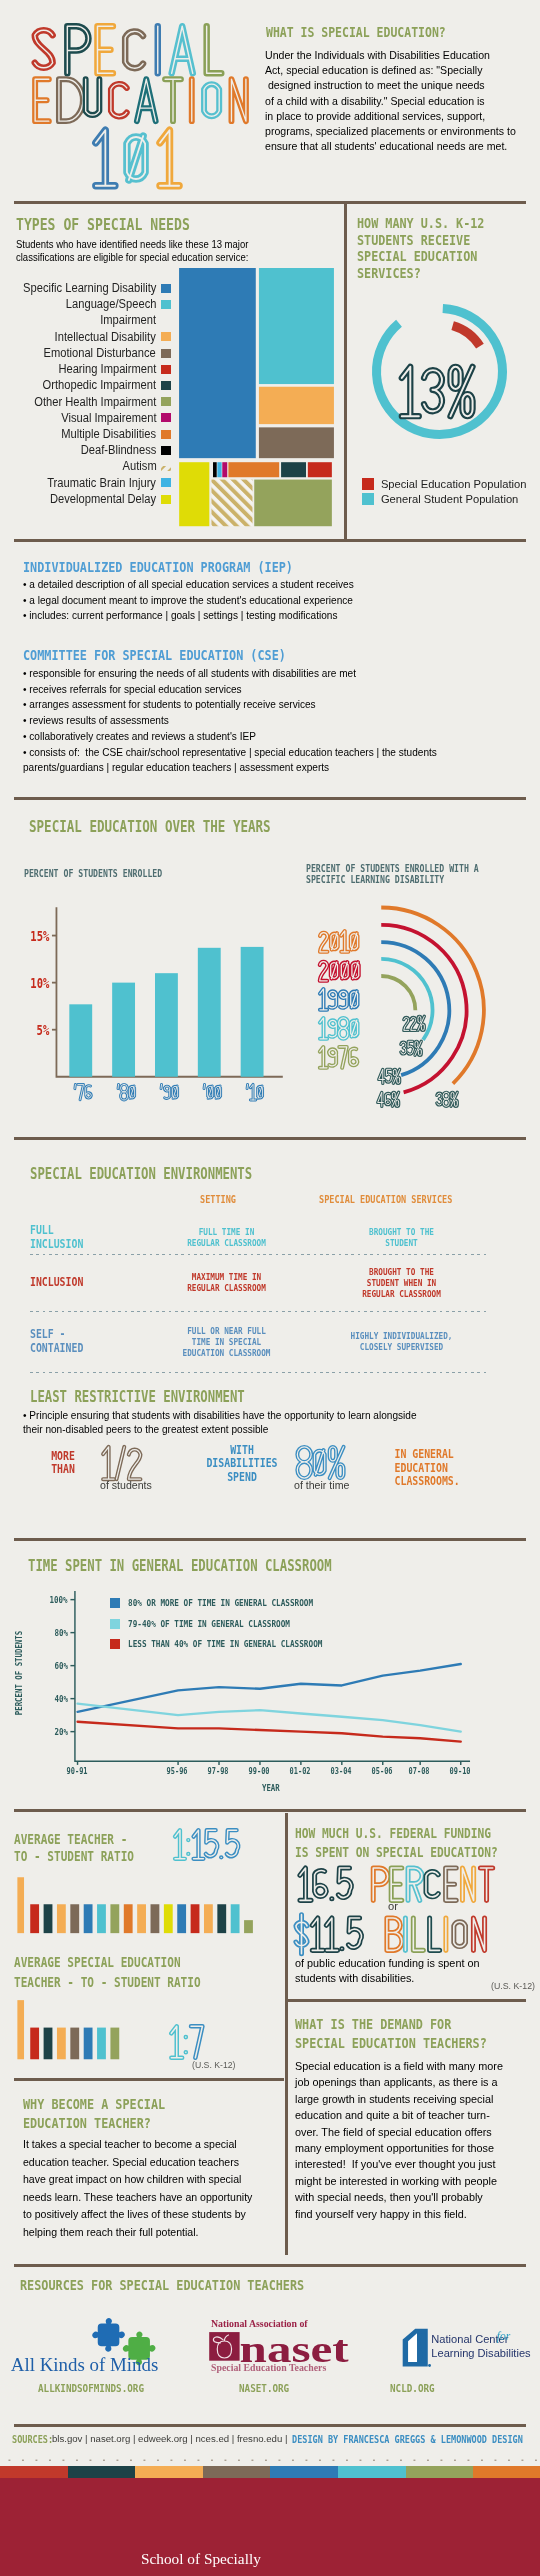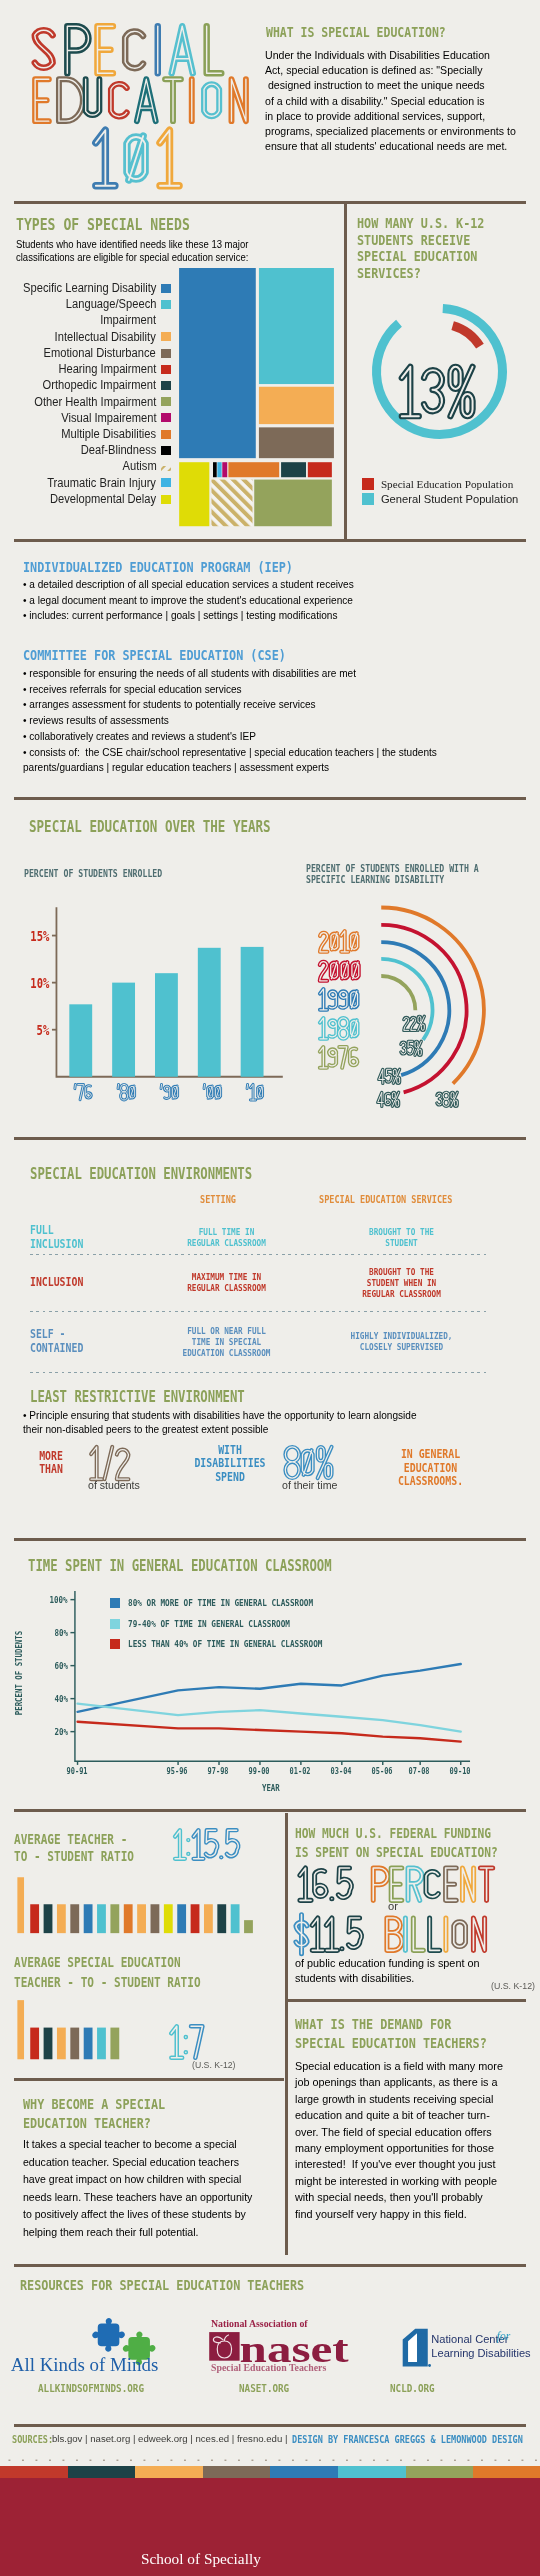--- a/index.html
+++ b/index.html
@@ -205,21 +205,21 @@
           </g>
           <g transform="translate(53.40,0) scale(0.9500)">
             <path d="M5 10 A6 8 0 0 1 17 10 L17 20 A6 8 0 0 1 5 20 Z M19 42 A6 8 0 0 1 31 42 L31 52 A6 8 0 0 1 19 52 Z M31 2 L5 60" fill="none" stroke="#1d4247" stroke-width="7.37" stroke-linecap="round" stroke-linejoin="round"></path>
             <path d="M5 10 A6 8 0 0 1 17 10 L17 20 A6 8 0 0 1 5 20 Z M19 42 A6 8 0 0 1 31 42 L31 52 A6 8 0 0 1 19 52 Z M31 2 L5 60" fill="none" stroke="#efeeea" stroke-width="2.32" stroke-linecap="round" stroke-linejoin="round"></path>
           </g>
         </svg></div></div>
 
   <div class="abs" id="donut-legend" style="left:362px;top:478px;">
       <div class="legend-row" style="margin-bottom:2.7px">
         <span style="display:inline-block;width:11.7px;height:11.7px;background:#c62a1c;margin-right:7.2px"></span>
-        <span style="font-size:11.2px;color:#232323;font-family:Liberation Serif, serif">Special Education Population</span>
+        <span style="font-size:11.2px;color:#232323;font-family:Liberation Sans, sans-serif">Special Education Population</span>
       </div>
       <div class="legend-row" style="margin-bottom:2.7px">
         <span style="display:inline-block;width:11.7px;height:11.7px;background:#4fc1cf;margin-right:7.2px"></span>
         <span style="font-size:11.2px;color:#232323;font-family:'Liberation Sans',sans-serif">General Student Population</span>
       </div>
     </div>
 
   <div class="rule" style="left:14.4px;top:539px;width:512px;"></div>
 
   <div class="sec-h" style="left:23.4px;top:559px;font-size:14.4px;color:#4f9dd4;transform:scaleX(0.82);">INDIVIDUALIZED EDUCATION PROGRAM (IEP)</div>
@@ -532,31 +532,31 @@
         <div style="white-space:pre;transform:scaleX(0.82);transform-origin:center top;">CLOSELY SUPERVISED</div>
       </div>
     </div>
 
   <div class="sec-h h-green" style="left:30px;top:1388px;font-size:15px;transform:scaleX(0.82);">LEAST RESTRICTIVE ENVIRONMENT</div>
   <div class="txt" style="position:absolute;left:23.4px;top:1408px;font-size:10.5px;line-height:14.2px;transform:scaleX(0.96);transform-origin:left top;">
       <span class="ln">• Principle ensuring that students with disabilities have the opportunity to learn alongside</span>
       <span class="ln">their non-disabled peers to the greatest extent possible</span>
     </div>
 
-  <div class="abs" id="lre-row" style="left:0;top:1439px;width:523px;height:54px;">
+  <div class="abs" id="lre-row" style="left:12px;top:1439px;width:523px;height:54px;">
       <div style="position:absolute;left:23.4px;top:10.8px;width:56px;text-align:center;font-family:'DejaVu Sans Mono',monospace;font-weight:bold;font-size:12px;line-height:13.6px;color:#c0392b;">
         <div style="white-space:pre;transform:scaleX(0.82);transform-origin:center top">MORE</div>
         <div style="white-space:pre;transform:scaleX(0.82);transform-origin:center top">THAN</div>
       </div>
       <div style="position:absolute;left:185px;top:4.5px;width:90px;text-align:center;font-family:'DejaVu Sans Mono',monospace;font-weight:bold;font-size:12px;line-height:13.6px;color:#3b8ec2;">
         <div style="white-space:pre;transform:scaleX(0.82);transform-origin:center top">WITH</div>
         <div style="white-space:pre;transform:scaleX(0.82);transform-origin:center top">DISABILITIES</div>
         <div style="white-space:pre;transform:scaleX(0.82);transform-origin:center top">SPEND</div>
       </div>
-      <div style="position:absolute;left:372px;top:9px;width:117px;text-align:center;font-family:'DejaVu Sans Mono',monospace;font-weight:bold;font-size:12px;line-height:13.6px;color:#e0792a;">
+      <div style="position:absolute;left:372px;top:9px;width:117px;font-family:'DejaVu Sans Mono',monospace;font-weight:bold;font-size:12px;line-height:13.6px;color:#e0792a;">
         <div style="white-space:pre;transform:scaleX(0.82);transform-origin:center top">IN GENERAL</div>
         <div style="white-space:pre;transform:scaleX(0.82);transform-origin:center top">EDUCATION</div>
         <div style="white-space:pre;transform:scaleX(0.82);transform-origin:center top">CLASSROOMS.</div>
       </div>
       <div style="position: absolute; left: 86px; top: 3.6px;"><svg width="47" height="40" viewBox="-3 -3 51.879999999999995 44.44" style="overflow:visible">
           <g transform="translate(0.00,0) scale(0.6200)">
             <path d="M4 15 L14 2 L14 60 M4 60 L24 60" fill="none" stroke="#7d6a58" stroke-width="7.10" stroke-linecap="round" stroke-linejoin="round"></path>
             <path d="M4 15 L14 2 L14 60 M4 60 L24 60" fill="none" stroke="#efeeea" stroke-width="2.26" stroke-linecap="round" stroke-linejoin="round"></path>
           </g>
           <g transform="translate(14.88,0) scale(0.6200)">

